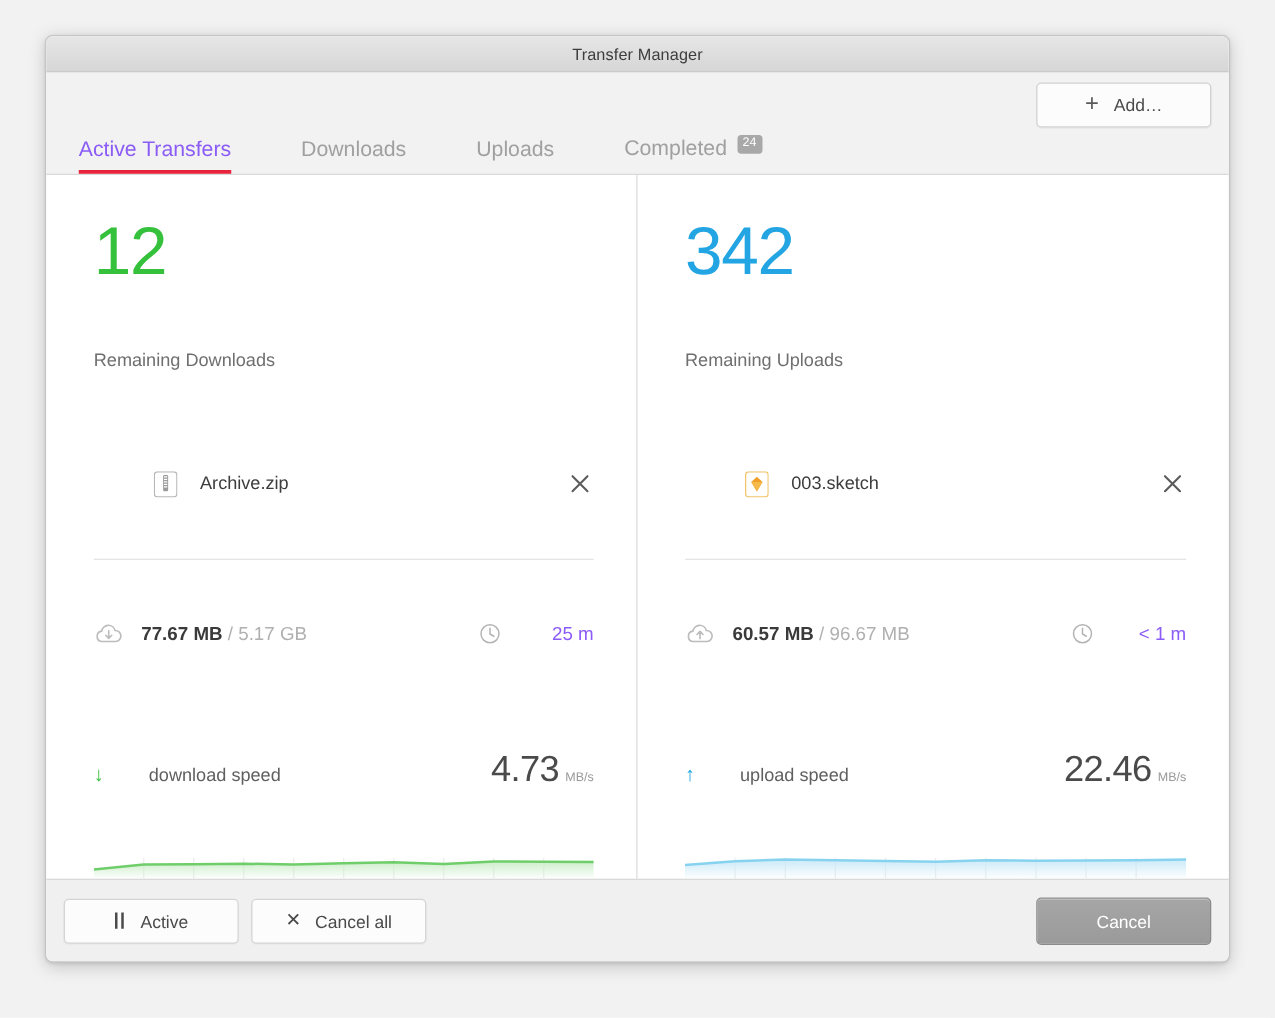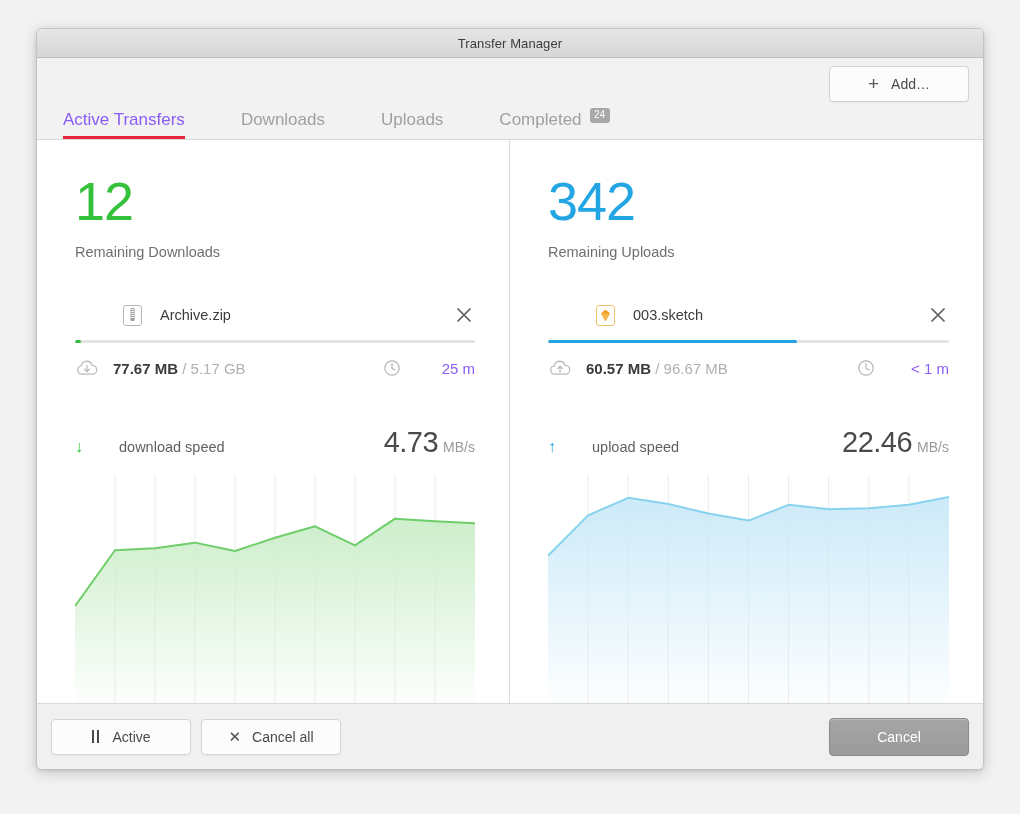--- a/index.html
+++ b/index.html
@@ -109,20 +109,21 @@
     background: #ffffff;
     min-height: 0;
   }
   .panel {
     flex: 1 1 50%;
     padding: 34px 34px 0 38px;
     position: relative;
     min-width: 0;
     display: flex;
     flex-direction: column;
+    gap: 37px;
   }
   .panel.left { border-right: 1px solid #dcdcdc; }
 
   .big-number {
     font-size: 54px;
     line-height: 1.0;
     font-weight: 300;
     letter-spacing: -1px;
   }
   .panel.left  .big-number { color: var(--green, #35c13b); }
@@ -217,21 +218,21 @@
   }
   .speed-spacer { flex: 1 1 auto; }
   .speed-value {
     font-size: 29px;
     font-weight: 300;
     color: #4a4a4a;
     letter-spacing: -0.5px;
   }
   .speed-unit {
     margin-left: 5px;
-    font-size: 14px;
+    font-size: 10px;
     color: #9a9a9a;
   }
 
   
   .chart-wrap {
     margin-top: 16px;
     flex: 1 1 auto;
     position: relative;
     min-height: 0;
   }

